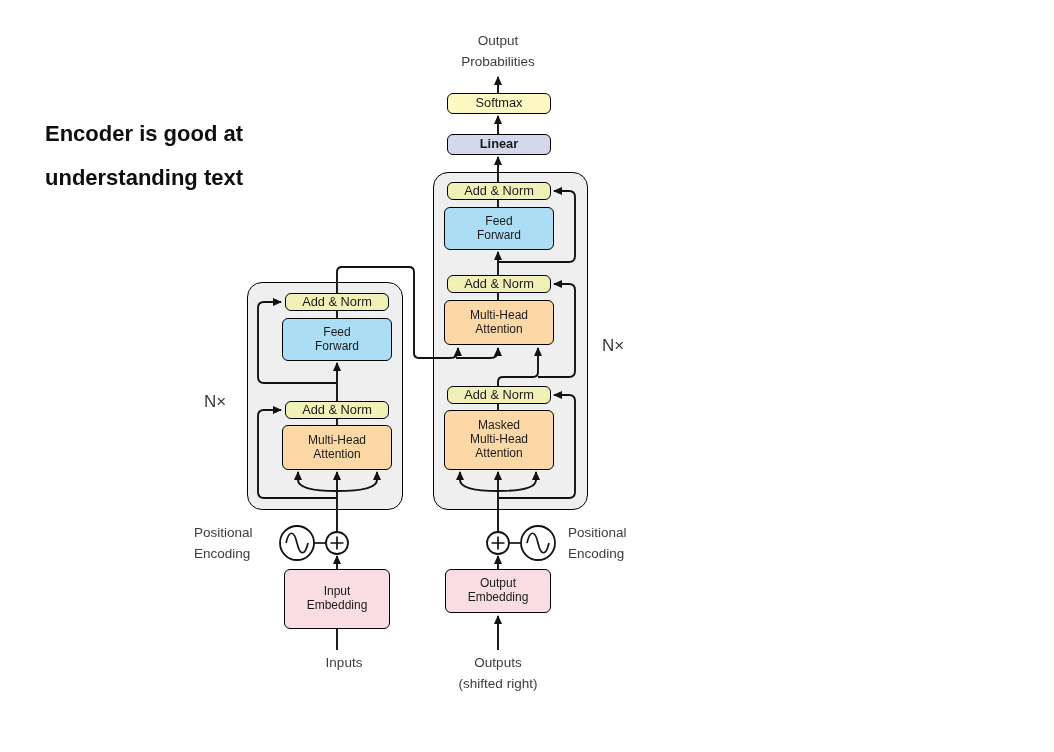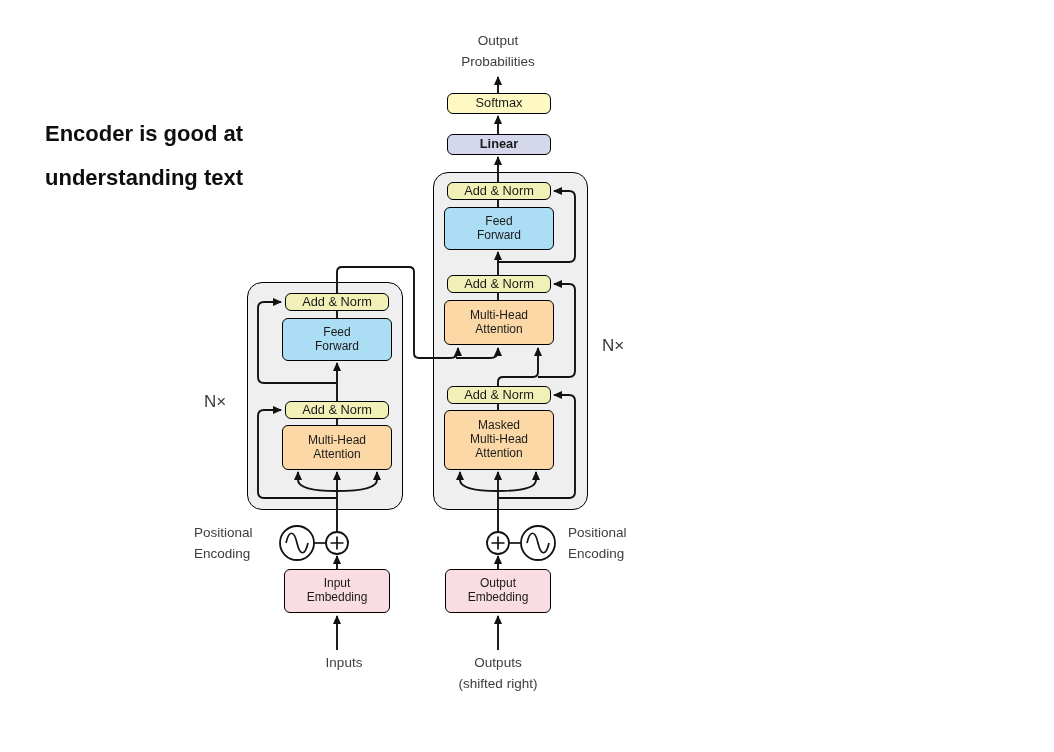--- a/index.html
+++ b/index.html
@@ -127,21 +127,21 @@
 Multi-Head
 Attention</div>
 
     <div class="box single" style="left: 285px; top: 293px; width: 104px; height: 18px; background: rgb(240, 240, 183);">Add &amp; Norm</div>
     <div class="box" style="left: 282px; top: 318px; width: 110px; height: 43px; background: rgb(171, 222, 244);">Feed
 Forward</div>
     <div class="box single" style="left: 285px; top: 401px; width: 104px; height: 18px; background: rgb(240, 240, 183);">Add &amp; Norm</div>
     <div class="box" style="left: 282px; top: 425px; width: 110px; height: 45px; background: rgb(252, 216, 166);">Multi-Head
 Attention</div>
 
-    <div class="box" style="left: 284px; top: 569px; width: 106px; height: 44px; background: rgb(250, 221, 226);">Input
+    <div class="box" style="left: 284px; top: 569px; width: 106px; height: 60px; background: rgb(250, 221, 226);">Input
 Embedding</div>
     <div class="box" style="left: 445px; top: 569px; width: 106px; height: 44px; background: rgb(250, 221, 226);">Output
 Embedding</div>
   </div>
 
   <div class="caption center txt" style="left:428px;top:30px;width:140px;">Output
 Probabilities</div>
 
   <div class="sidelabel txt" style="left:204px;top:392px;">N×</div>
   <div class="sidelabel txt" style="left:602px;top:336px;">N×</div>

